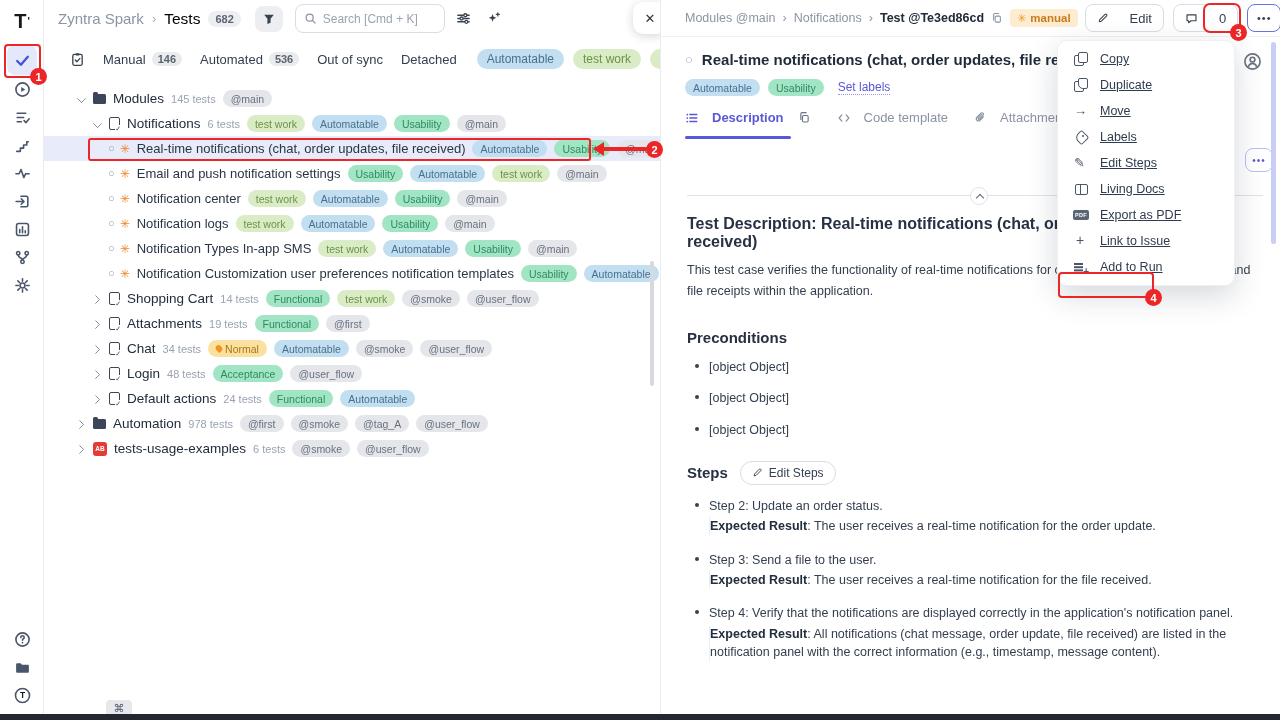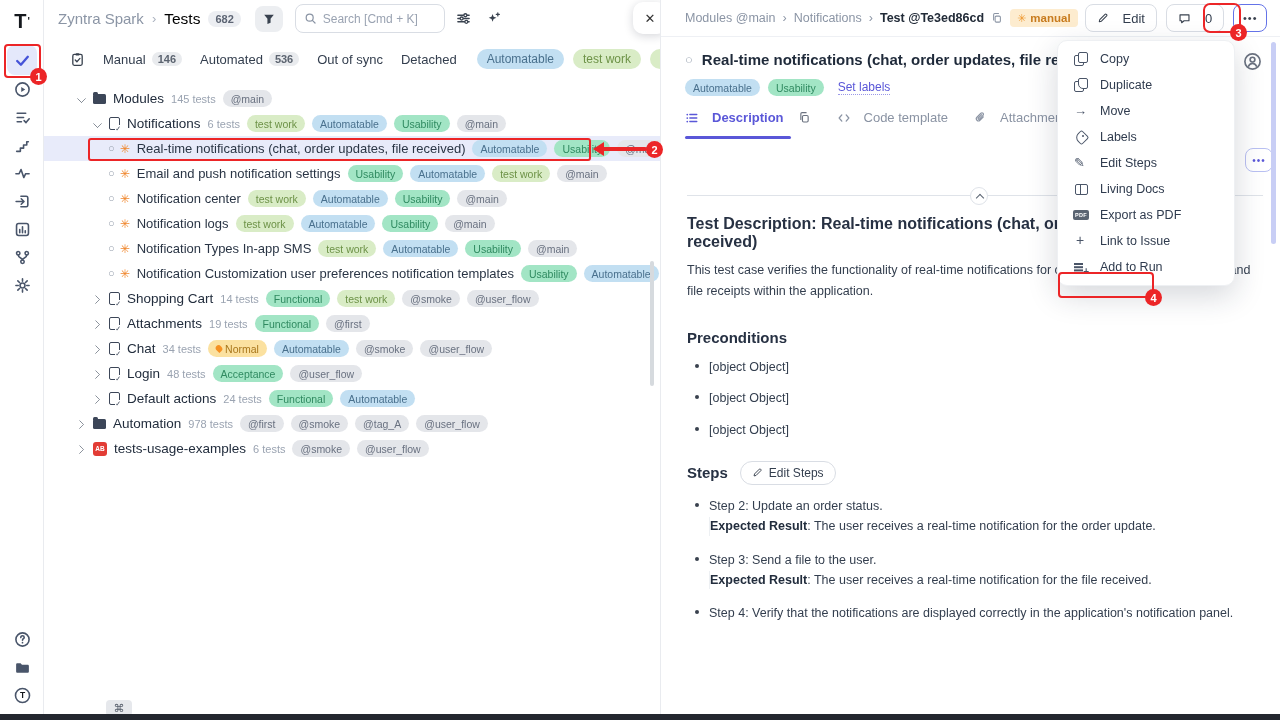--- a/index.html
+++ b/index.html
@@ -97,21 +97,21 @@
   .rp-head { position:absolute; left:0; top:0; width:620px; height:37px; border-bottom:1px solid #eef0f4;
     display:flex; align-items:center; padding:0 14px 0 24px; gap:7px; white-space:nowrap; }
   .bc { font-size:12.5px; color:#8b95a5; }
   .bc-b { font-size:12.5px; color:#222b38; font-weight:bold; }
   .copy-ic { display:inline-flex; }
   .manual-chip { background:#fdeccf; color:#c87b1d; font-size:11.5px; font-weight:bold;
     border-radius:4px; padding:2.5px 7px; display:flex; align-items:center; gap:4px; }
   .manual-chip::before { content:"✳"; color:#ef9a33; font-size:11px; }
   .rp-head-right { margin-left:auto; display:flex; align-items:center; gap:9px; }
   .hbtn { height:28px; border:1px solid #d9dde4; border-radius:8px; background:#fff; display:flex;
-    align-items:center; gap:14px; padding:0 11px; font-size:13px; color:#333e4e; cursor:pointer;
+    align-items:center; gap:21px; padding:0 11px; font-size:13px; color:#333e4e; cursor:pointer;
     font-family:inherit; }
   .hbtn.more { width:34px; justify-content:center; border:1.5px solid #6473e8; color:#39404d;
     font-size:11px; letter-spacing:1px; padding:0; }
   .rp-x { border:none; background:none; font-size:13px; color:#333; cursor:pointer; margin-left:2px; }
 
   .rp-title-row { position:absolute; left:24px; top:51px; display:flex; align-items:center; gap:9px; width:560px; }
   .title-circle { color:#9aa4b2; font-size:13px; }
   .rp-title { font-size:15px; font-weight:bold; color:#1f2a3a; white-space:nowrap; }
   .assignee { position:absolute; right:18px; top:52px; }
   .rp-labels { position:absolute; left:24px; top:79px; display:flex; align-items:center; gap:8px; }
@@ -147,21 +147,21 @@
   .inline-more { position:absolute; left:584px; top:148px; width:28px; height:24px; border:1px solid #b9c0f2;
     border-radius:8px; color:#5a57d8; font-size:10px; letter-spacing:1px; display:flex; align-items:center;
     justify-content:center; background:#fff; }
   .rp-scroll { position:absolute; left:1271px; top:42px; width:5px; height:202px; background:#c8cef5;
     border-radius:3px; z-index:40; }
 
   
   #ctx-menu { position:absolute; left:1057px; top:40px; width:178px; background:#fff; border:1px solid #eef0f3;
     border-radius:10px; box-shadow:0 10px 30px rgba(30,40,60,.18); padding:5px 0; z-index:50; }
   .mitem { height:26px; display:flex; align-items:center; gap:11px; padding:0 15px; font-size:12.5px;
-    color:#2f3b4e; cursor:pointer; }
+    color:#2f3b4e; cursor:pointer;text-decoration:underline; }
   .mitem[data-cls=danger] { color:#e23b3b; }
   .mi { width:16px; height:16px; position:relative; flex:0 0 auto; }
   .mi::before, .mi::after { color:#4a5568; }
   .mi[data-mi=copy]::before, .mi[data-mi=dup]::before { content:""; position:absolute; left:1px; top:4px;
     width:8px; height:9px; border:1.4px solid #4a5568; border-radius:2px; }
   .mi[data-mi=copy]::after, .mi[data-mi=dup]::after { content:""; position:absolute; left:5px; top:1px;
     width:8px; height:9px; border:1.4px solid #4a5568; border-radius:2px; background:#fff; }
   .mi[data-mi=dup]::after { border-radius:2px 2px 2px 5px; }
   .mi[data-mi=move]::before { content:"→"; font-size:13px; position:absolute; left:1px; top:0; }
   .mi[data-mi=tag]::before { content:""; position:absolute; left:3px; top:3px; width:9px; height:9px;
@@ -731,20 +731,21 @@
               <span class="btext">Step 3: Send a file to the user.</span>
             </div>
             <div class="bexp"><b>Expected Result</b><span>: The user receives a real-time notification for the file received.</span></div>
           </div>
 
           <div class="step">
             <div class="brow" style="margin-bottom:2px">
               <span class="bdot"></span>
               <span class="btext">Step 4: Verify that the notifications are displayed correctly in the application's notification panel.</span>
             </div>
+            <div class="bexp"><b>Expected Result</b><span>: All notifications (chat message, order update, file received) are listed in the notification panel with the correct information (e.g., timestamp, message content).</span></div>
           </div>
 
       </div>
 
     </div>
 
     <div class="inline-more">•••</div>
   </section>
 
   <div class="rp-scroll"></div>

